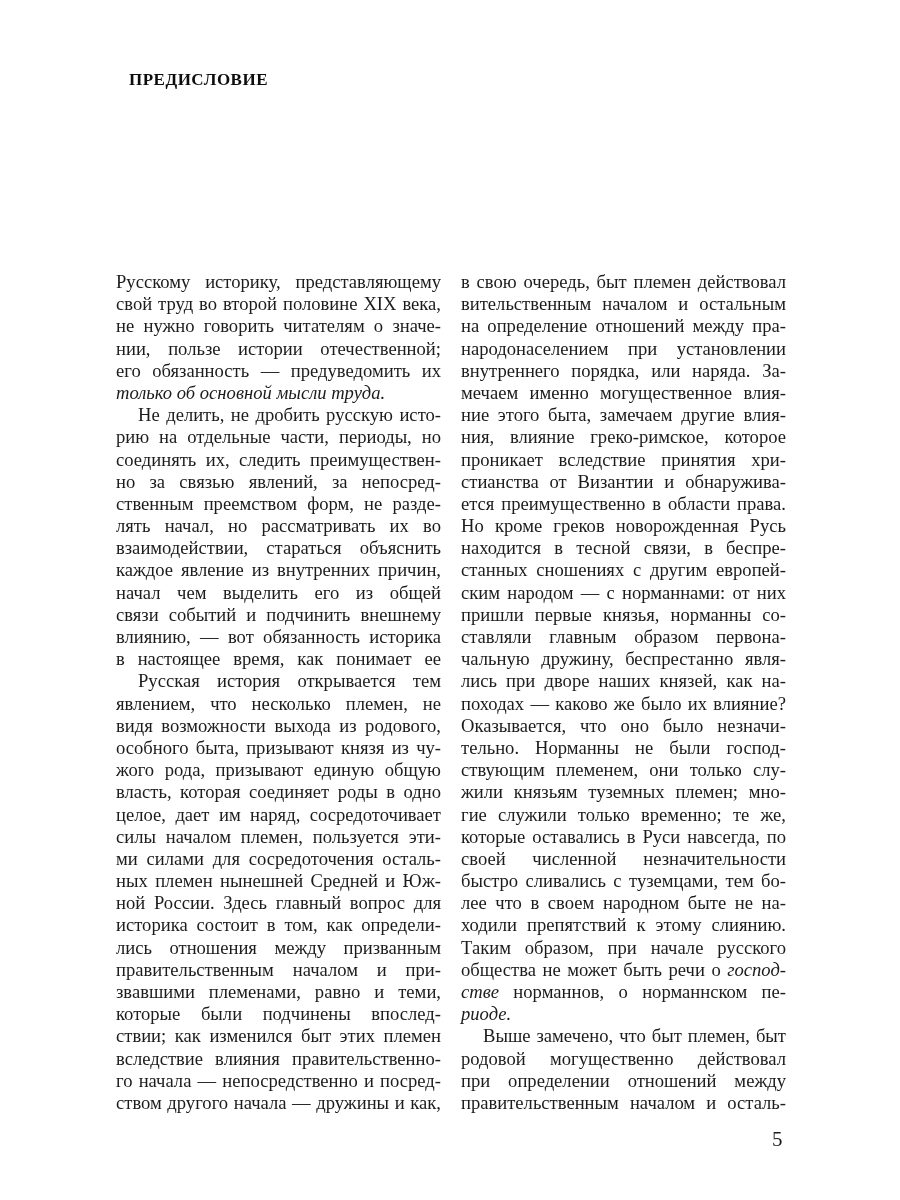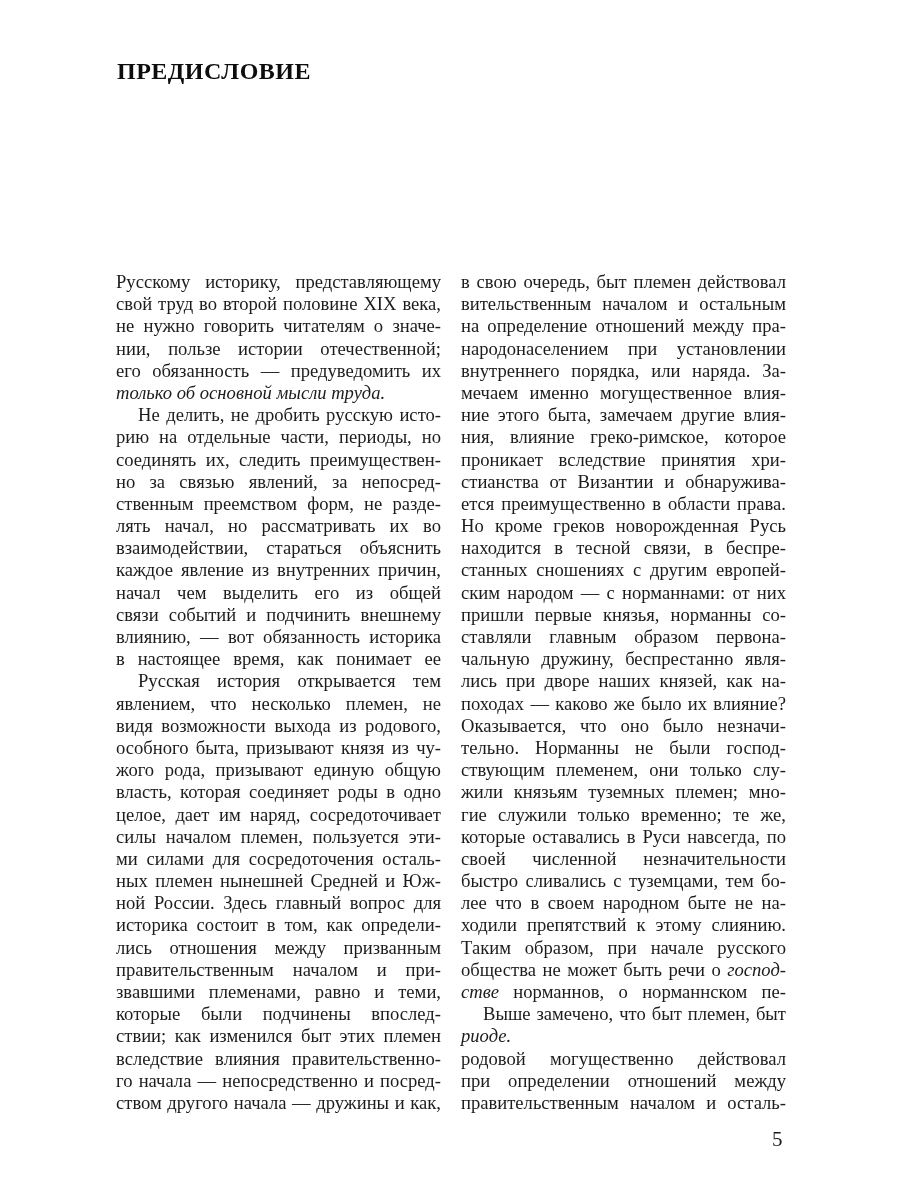--- a/index.html
+++ b/index.html
@@ -12,24 +12,24 @@
       height: 1200px;
       position: relative;
       overflow: hidden;
       color: #1a1a1a;
       font-family: "DejaVu Serif", "Liberation Serif", serif;
     }
     .page-title {
       position: absolute;
       left: 117px;
       top: 58px;
-      margin: 0;
+      margin: 12px;
       font-family: "Liberation Serif", "DejaVu Serif", serif;
       font-weight: bold;
-      font-size: 24px;
+      font-size: 17px;
       letter-spacing: 0.5px;
       color: #0d0d0d;
     }
     .column {
       position: absolute;
       top: 271px;
       width: 325px;
     }
     .col-left { left: 116px; }
     .col-right { left: 461px; }
@@ -135,20 +135,20 @@
     <span class="line"><span>жили князьям туземных племен; мно-</span></span>
     <span class="line"><span>гие служили только временно; те же,</span></span>
     <span class="line"><span>которые оставались в Руси навсегда, по</span></span>
     <span class="line"><span>своей численной незначительности</span></span>
     <span class="line"><span>быстро сливались с туземцами, тем бо-</span></span>
     <span class="line"><span>лее что в своем народном быте не на-</span></span>
     <span class="line"><span>ходили препятствий к этому слиянию.</span></span>
     <span class="line"><span>Таким образом, при начале русского</span></span>
     <span class="line"><span>общества не может быть речи о </span><span class="it">господ-</span></span>
     <span class="line"><span class="it">стве</span><span> норманнов, о норманнском пе-</span></span>
+    <span class="line last"><span>риоде.</span></span>
     <span class="line indent"><span>Выше замечено, что быт племен, быт</span></span>
-    <span class="line last"><span>риоде.</span></span>
     <span class="line"><span>родовой могущественно действовал</span></span>
     <span class="line"><span>при определении отношений между</span></span>
     <span class="line"><span>правительственным началом и осталь-</span></span>
   </div>
 
 <div class="page-number">5</div>
 
 </body></html>

